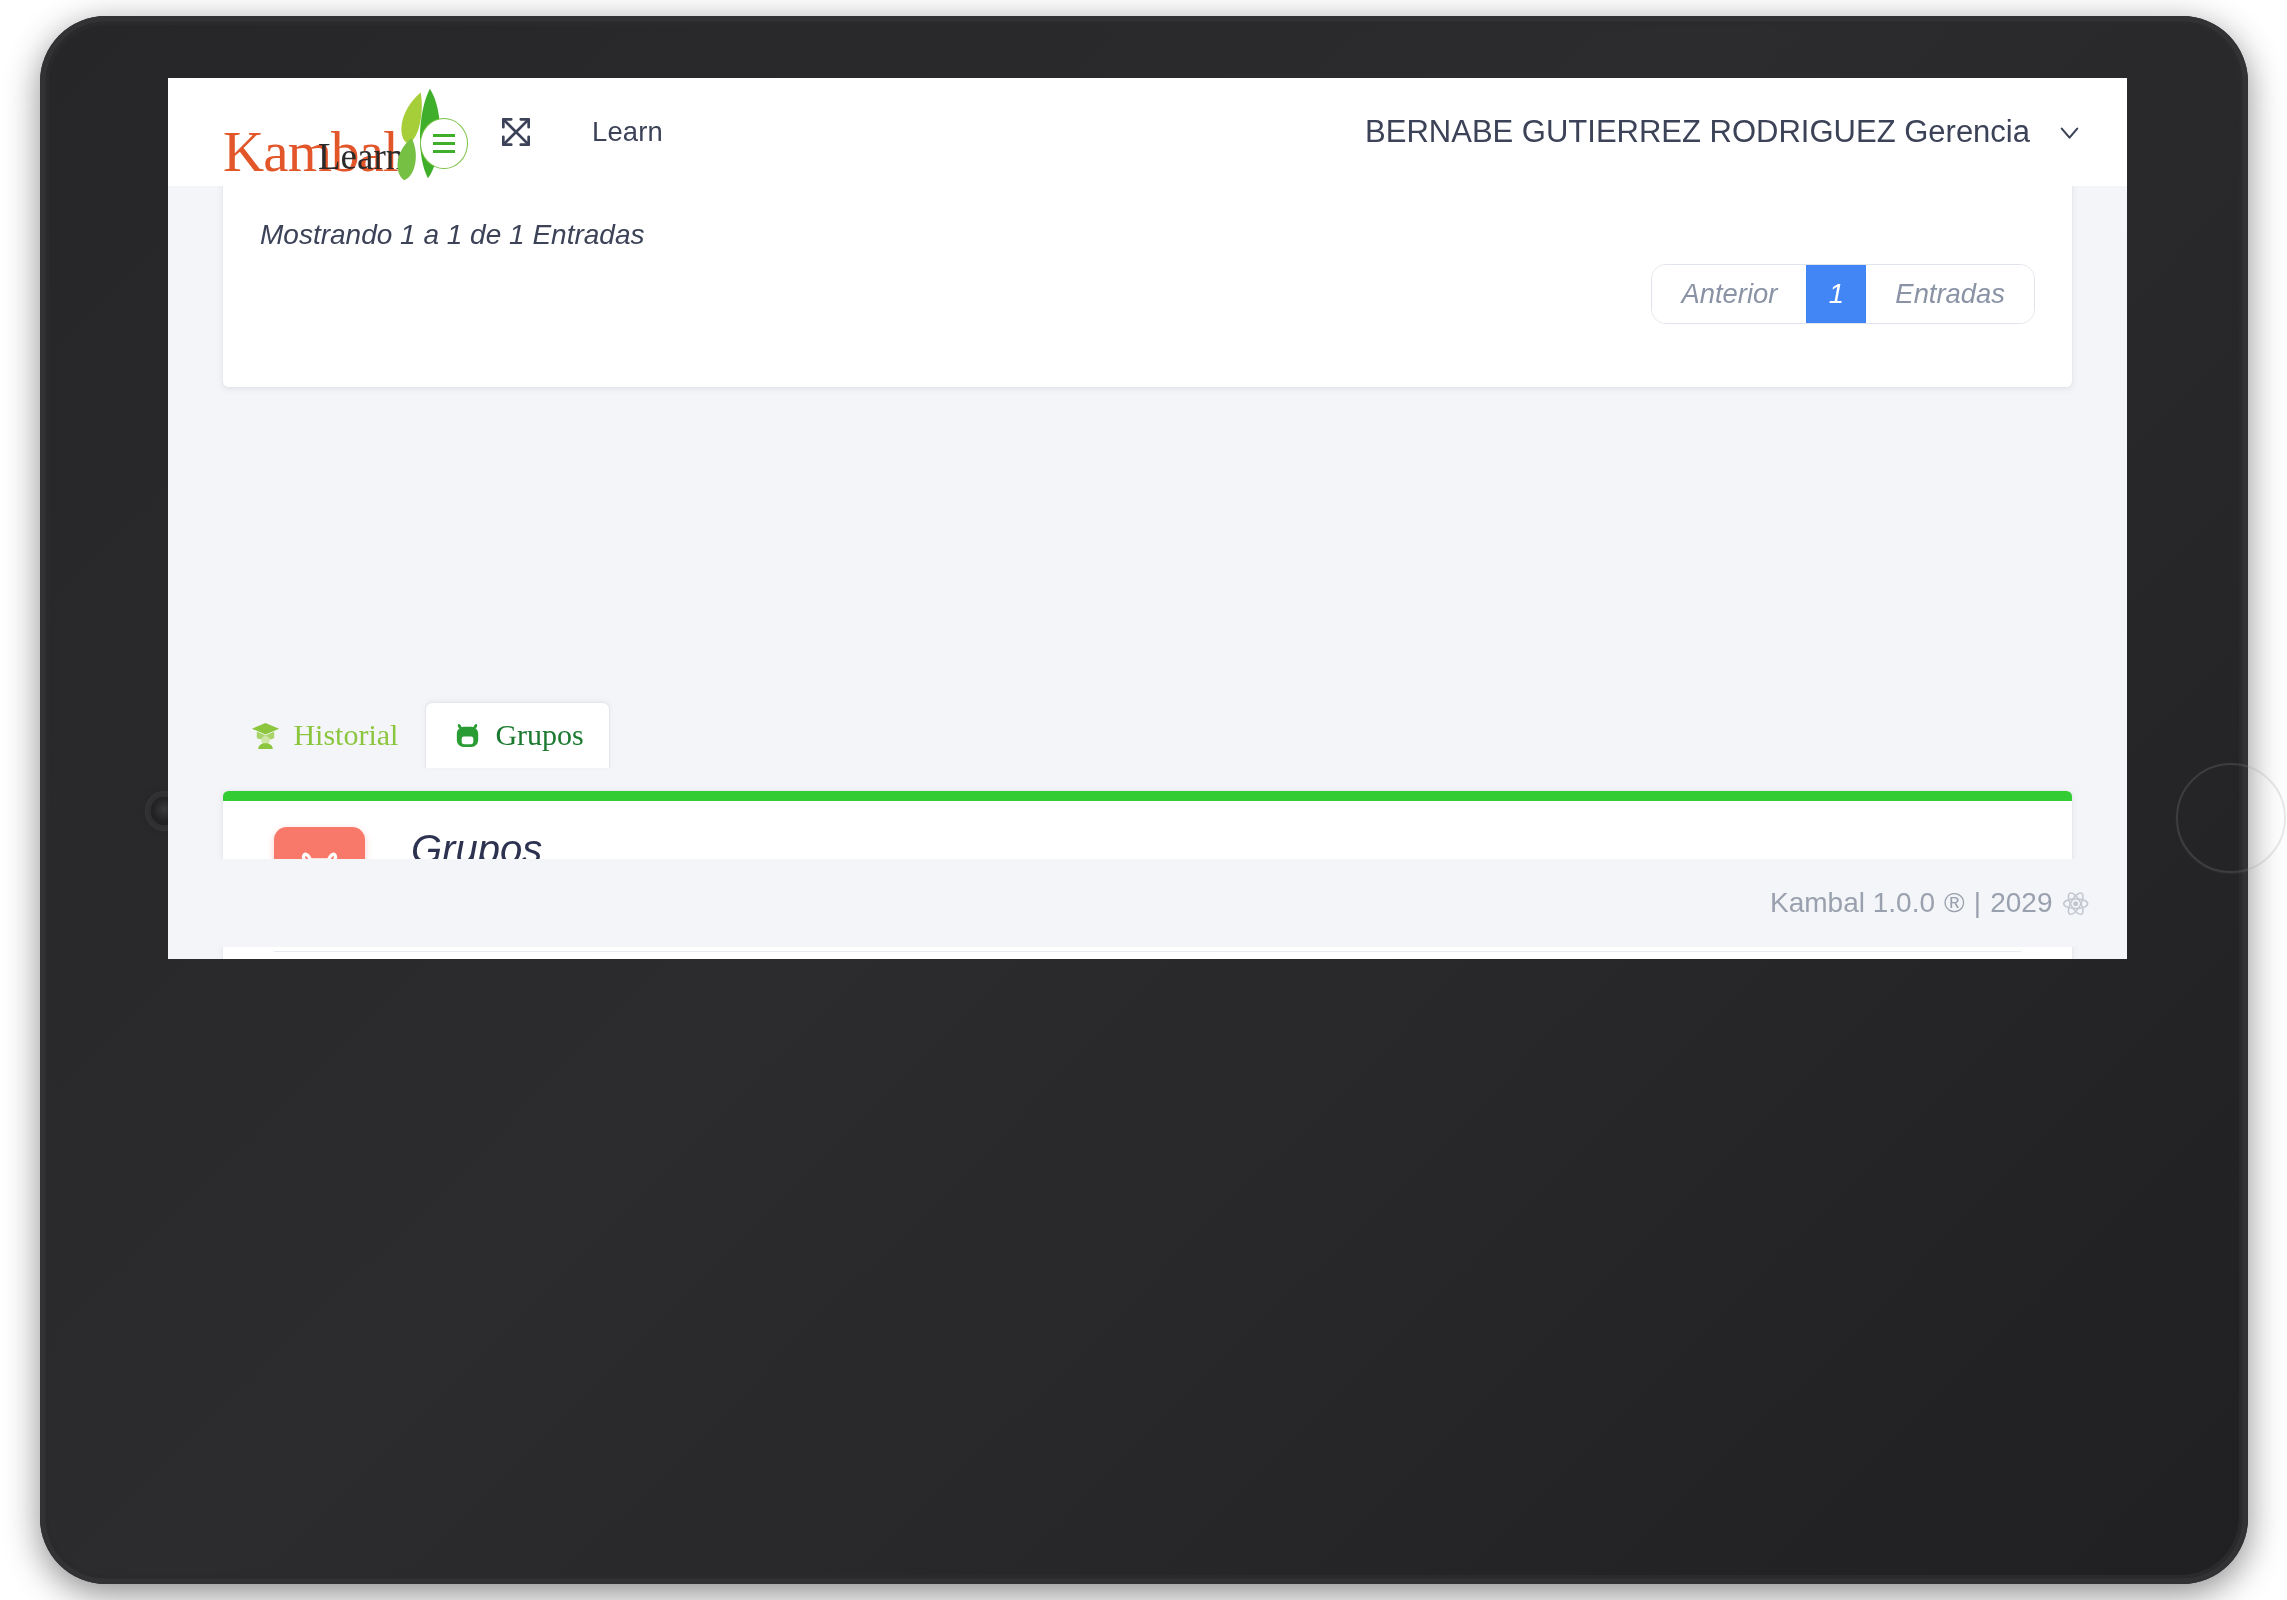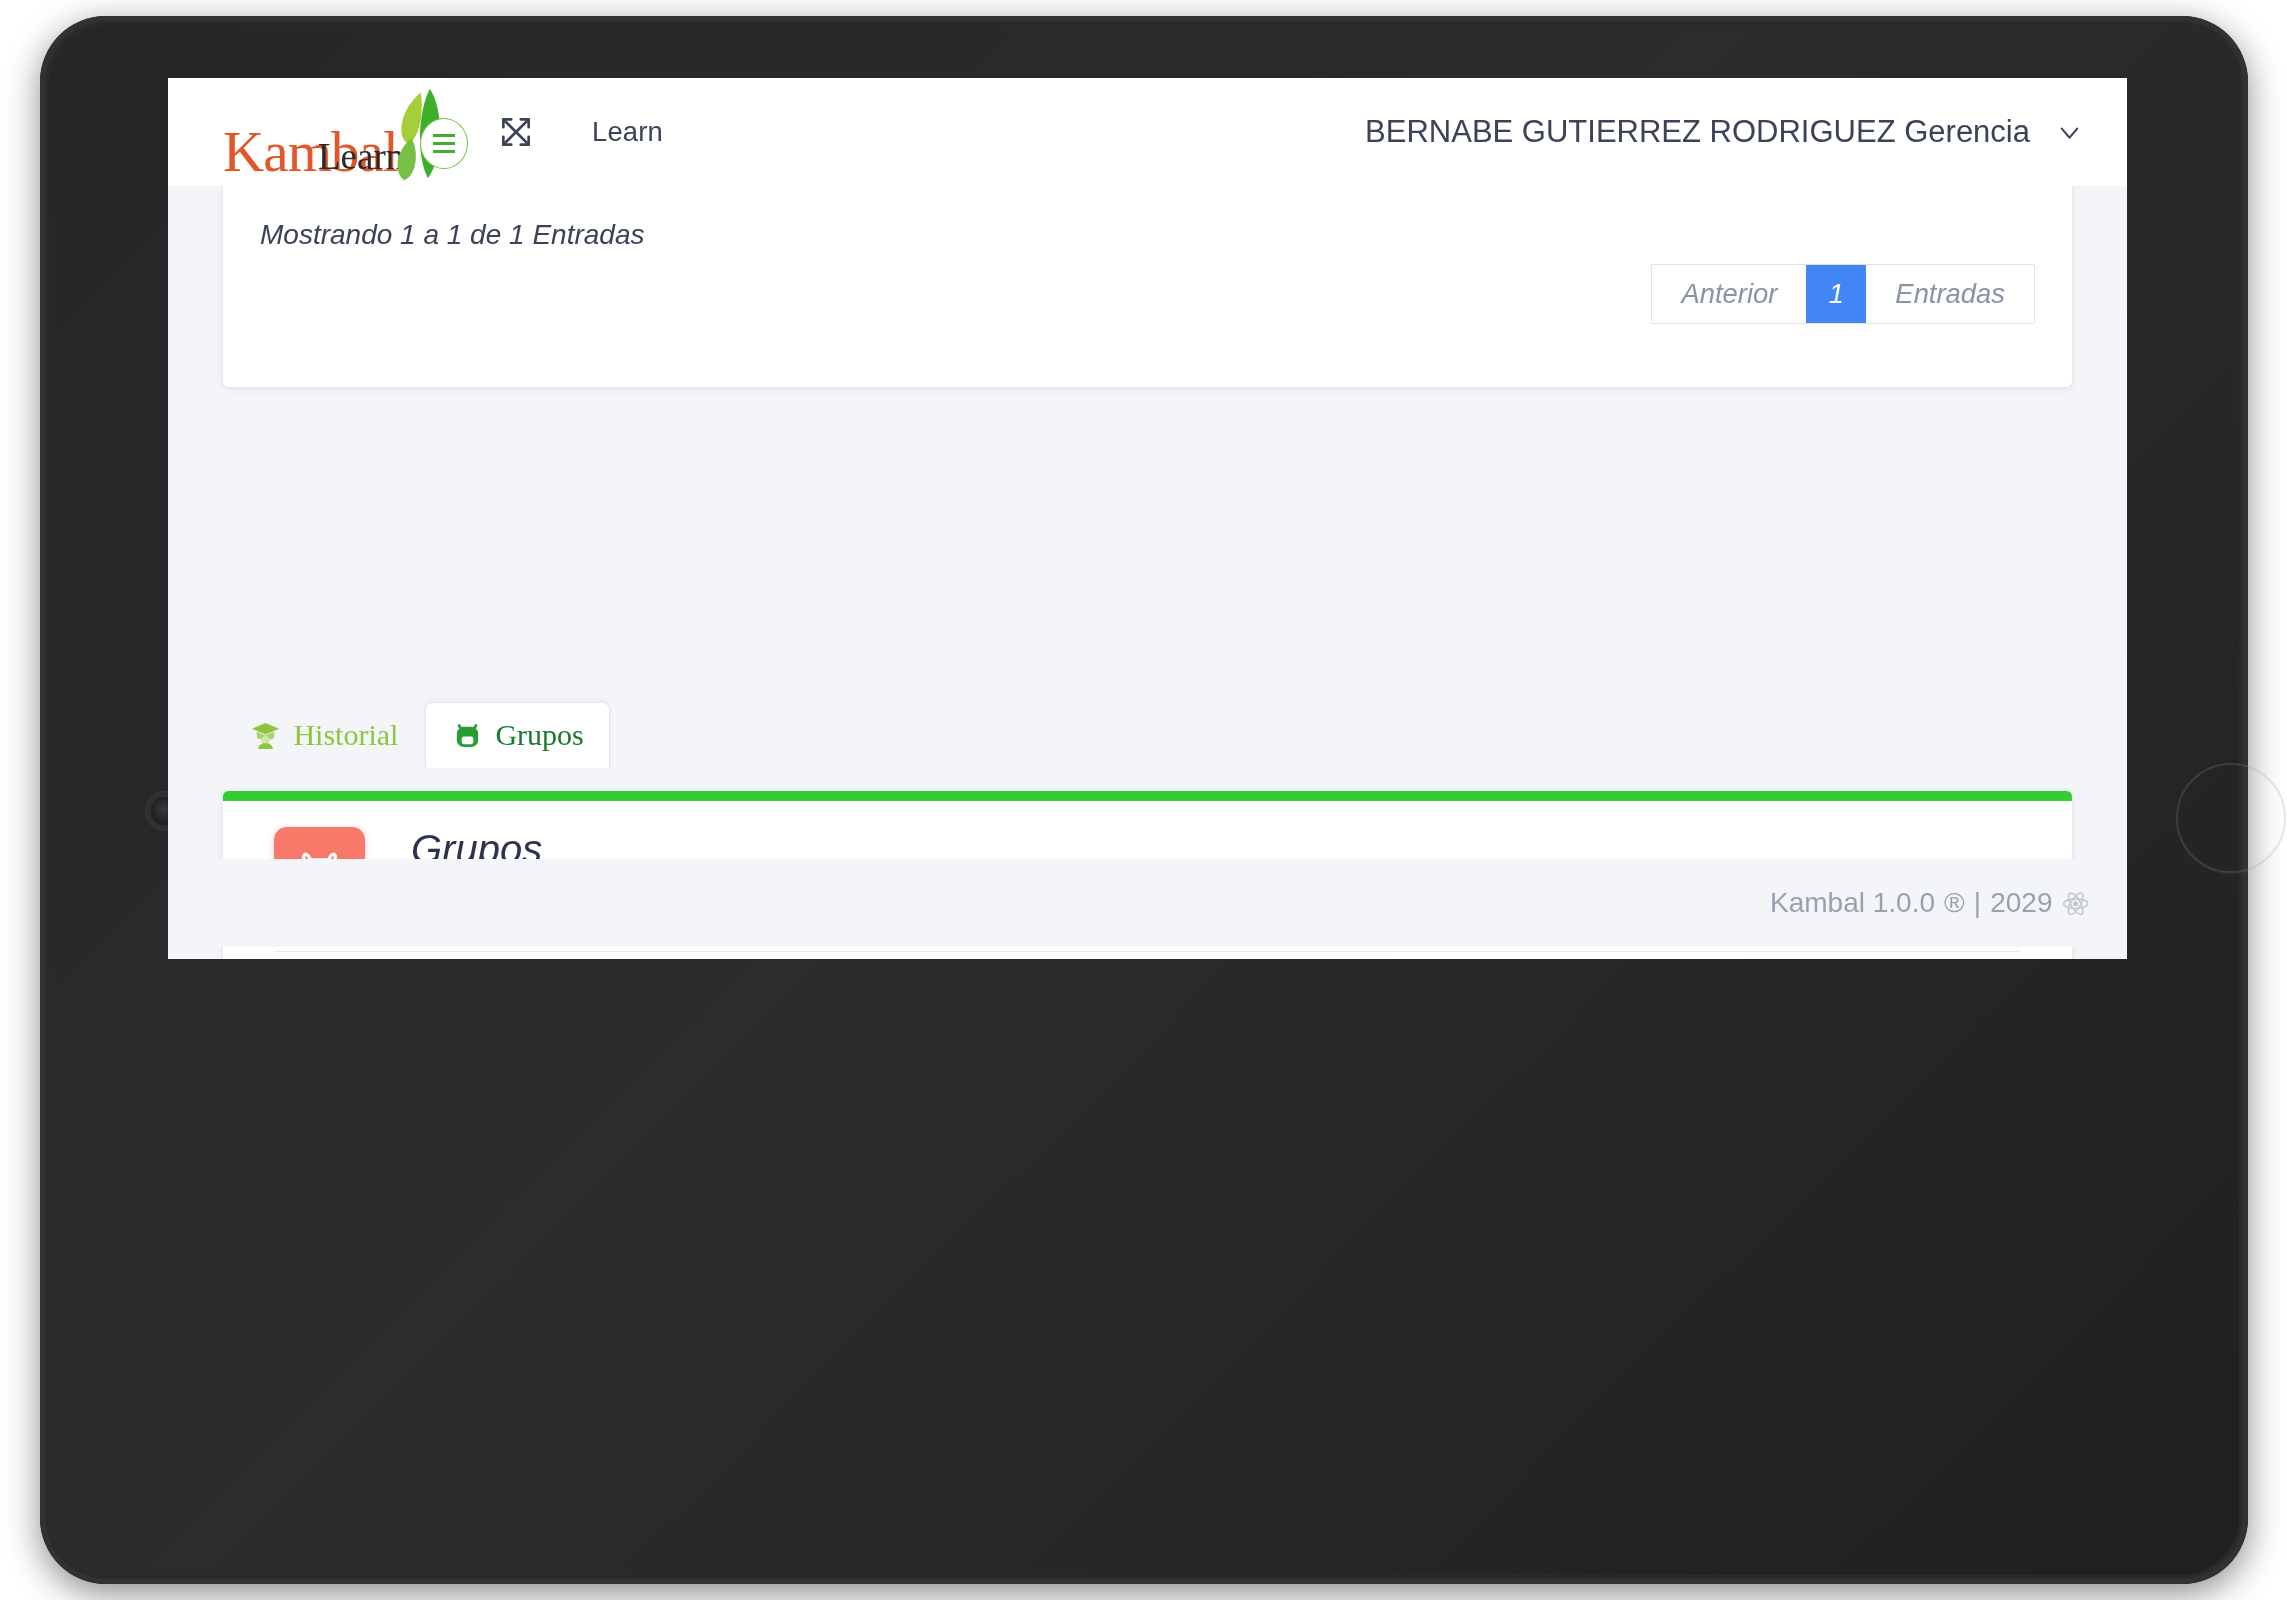--- a/index.html
+++ b/index.html
@@ -96,21 +96,21 @@
   #top-card {
     position:absolute; left:55px; top:-66px; right:55px; height:267px;
     padding:0 37px;
   }
   #top-card-info {
     position:absolute; left:37px; top:99px;
     color:#3c4257; font-size:28px;
   }
   .pager {
     display:inline-flex; align-items:stretch;
-    border:0.9px solid #dfe3ea; border-radius:1px; overflow:hidden; background:#fff;
+    border:0.9px solid #dfe3ea; border-radius:15px; overflow:hidden; background:#fff;
   }
   .pager .pg {
     padding:0 29px; height:58px; display:flex; align-items:center; justify-content:center;
     font-size:27.4px; color:#8a93a5; background:#fff;
   }
   .pager .pg.num { background:#4285f4; color:#fff; min-width:60px; padding:0 18.3px; }
   #top-pager-wrap { position:absolute; right:37px; top:144px; }
 
   
   #tabs { position:absolute; left:55px; top:515px; display:flex; align-items:flex-end; z-index:3; }

